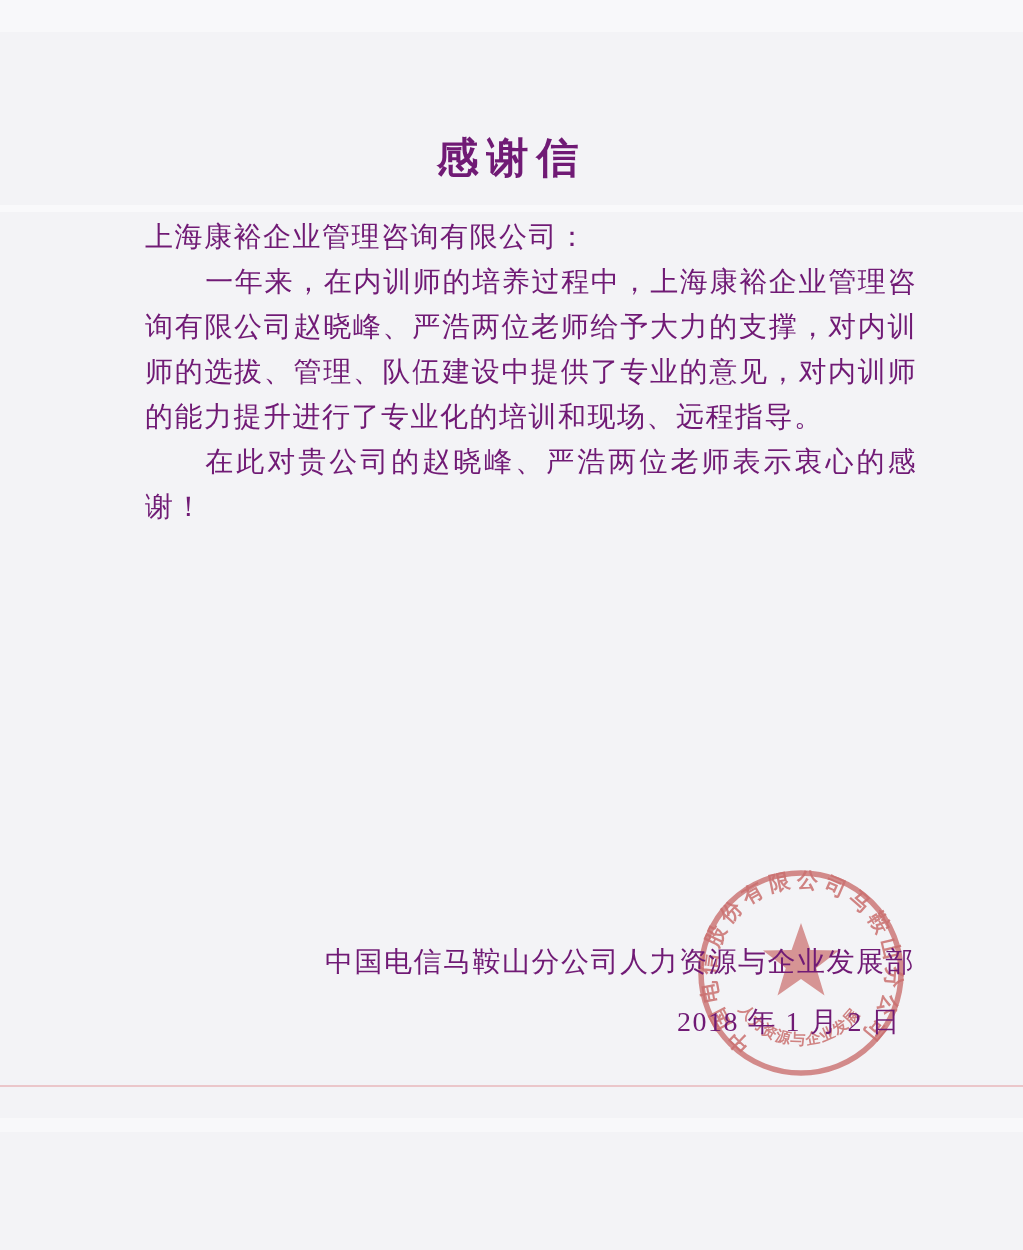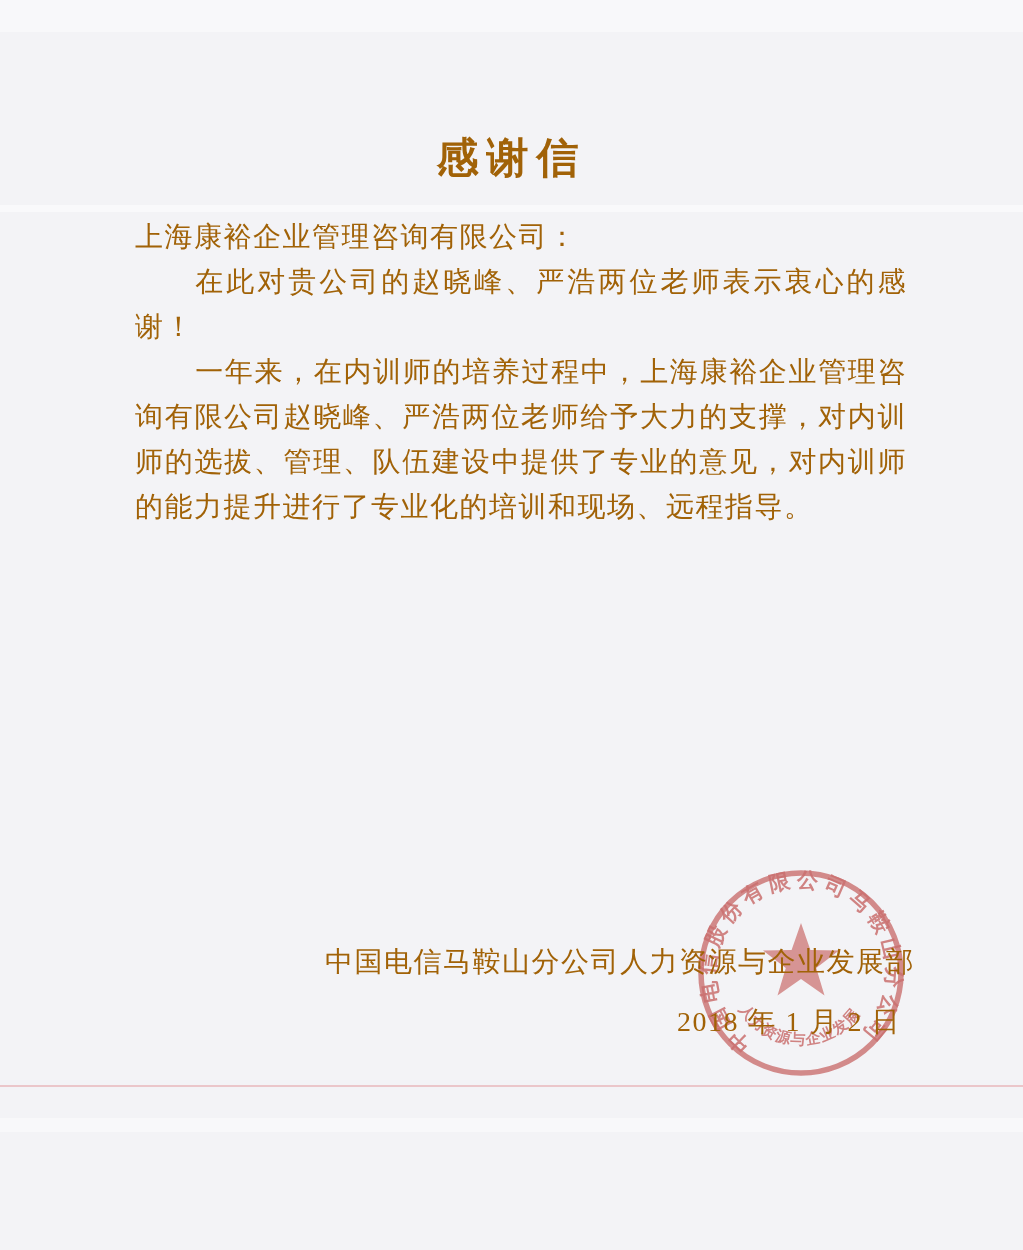--- a/index.html
+++ b/index.html
@@ -2,40 +2,40 @@
 <html><head>
 <meta charset="utf-8">
 <style>
   html, body { margin: 0; padding: 0; }
   .page {
     position: relative;
     width: 1023px;
     height: 1250px;
     background: #f3f3f6;
     font-family: "Liberation Serif", "DejaVu Serif", serif;
-    color: #a16207;
+    color: #701a75;
     overflow: hidden;
   }
   .scan-band { position: absolute; left: 0; width: 100%; pointer-events: none; }
   .band-top { top: 0; height: 32px; background: rgba(255,255,255,0.45); }
   .band-mid { top: 205px; height: 7px; background: rgba(255,255,255,0.5); }
   .band-pink { top: 1085px; height: 2px; background: rgba(228,160,165,0.55); }
   .band-low { top: 1118px; height: 14px; background: rgba(255,255,255,0.45); }
 
   .title {
     position: absolute;
     top: 102px; left: 0; width: 100%;
     text-align: center;
     font-size: 42px;
     font-weight: bold;
     letter-spacing: 8px;
   }
   .letter-body {
     position: absolute;
-    top: 214px; left: 135px;
+    top: 214px; left: 145px;
     width: 772px;
     font-size: 28px;
     line-height: 45px;
     letter-spacing: 1.5px;
     text-align: justify;
     text-justify: inter-character;
   }
   .letter-body p { margin: 0; }
   .para { text-indent: 2.15em; }
   .closing-zhi { text-indent: 2.15em; }
@@ -70,22 +70,22 @@
 
 <div class="page">
 
   <div class="scan-band band-top"></div>
   <div class="scan-band band-mid"></div>
 
   <h1 class="title">感谢信</h1>
 
   <div class="letter-body">
     <p class="salutation">上海康裕企业管理咨询有限公司：</p>
+    <p class="para">一年来，在内训师的培养过程中，上海康裕企业管理咨询有限公司赵晓峰、严浩两位老师给予大力的支撑，对内训师的选拔、管理、队伍建设中提供了专业的意见，对内训师的能力提升进行了专业化的培训和现场、远程指导。</p>
     <p class="para">在此对贵公司的赵晓峰、严浩两位老师表示衷心的感谢！</p>
-    <p class="para">一年来，在内训师的培养过程中，上海康裕企业管理咨询有限公司赵晓峰、严浩两位老师给予大力的支撑，对内训师的选拔、管理、队伍建设中提供了专业的意见，对内训师的能力提升进行了专业化的培训和现场、远程指导。</p>
   </div>
 
   <div class="sign-block">
     <p class="sig-line">中国电信马鞍山分公司人力资源与企业发展部</p>
     <p class="date-line">2018 年 1 月 2 日</p>
   </div>
 
   <svg class="seal" viewBox="-117 -117 234 234" width="234" height="234">
     <circle cx="0" cy="0" r="100" fill="none" stroke="#ce615f" stroke-width="5.5" opacity="0.8"></circle>
     <polygon transform="translate(0,-10)" points="0,-40 9.4,-12.9 38,-12.4 15.2,4.9 23.5,32.4 0,16 -23.5,32.4 -15.2,4.9 -38,-12.4 -9.4,-12.9" fill="#d5716d" opacity="0.8"></polygon>

